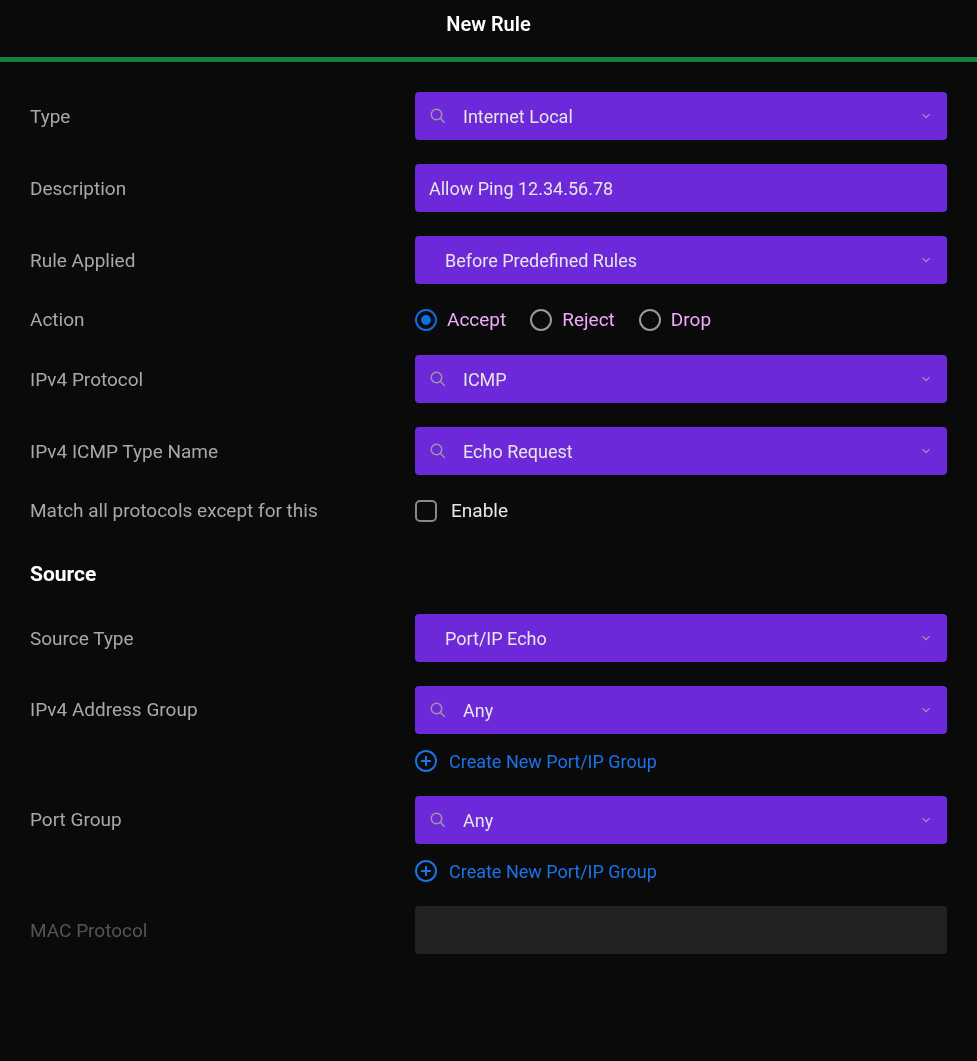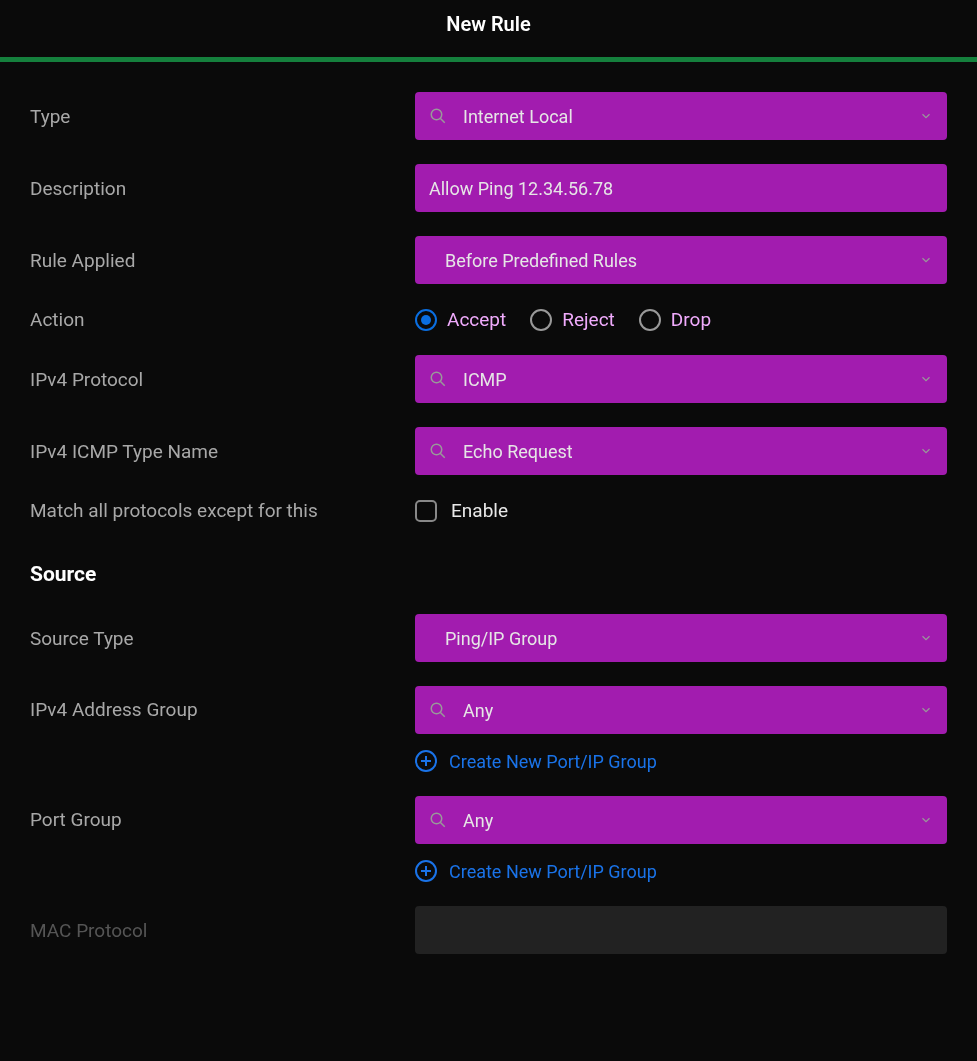--- a/index.html
+++ b/index.html
@@ -32,21 +32,21 @@
     font-size: 19px;
     color: #a8a8a8;
     font-weight: 400;
   }
   .form-row .control {
     flex: 1;
   }
   .select-box, .text-input {
     width: 100%;
     height: 48px;
-    background: #a21caf;
+    background: #6d28d9;
     border: none;
     border-radius: 4px;
     display: flex;
     align-items: center;
     padding: 0 14px;
     position: relative;
     color: #e6e6e6;
     font-size: 18px;
   }
   .select-box.no-icon { padding-left: 30px; }
@@ -267,21 +267,21 @@
       </div>
     </div>
   </div>
 
   <div class="section-title">Source</div>
 
   <div class="form-row">
     <div class="label">Source Type</div>
     <div class="control">
       <div class="select-box no-icon">
-        <span class="value">Ping/IP Group</span>
+        <span class="value">Port/IP Echo</span>
         <span class="chevron">
           <svg viewBox="0 0 24 24" width="14" height="14" fill="none" stroke="#999" stroke-width="2">
               <polyline points="6 9 12 15 18 9"></polyline>
             </svg>
         </span>
       </div>
     </div>
   </div>
 
   <div class="form-row" style="align-items:flex-start">

